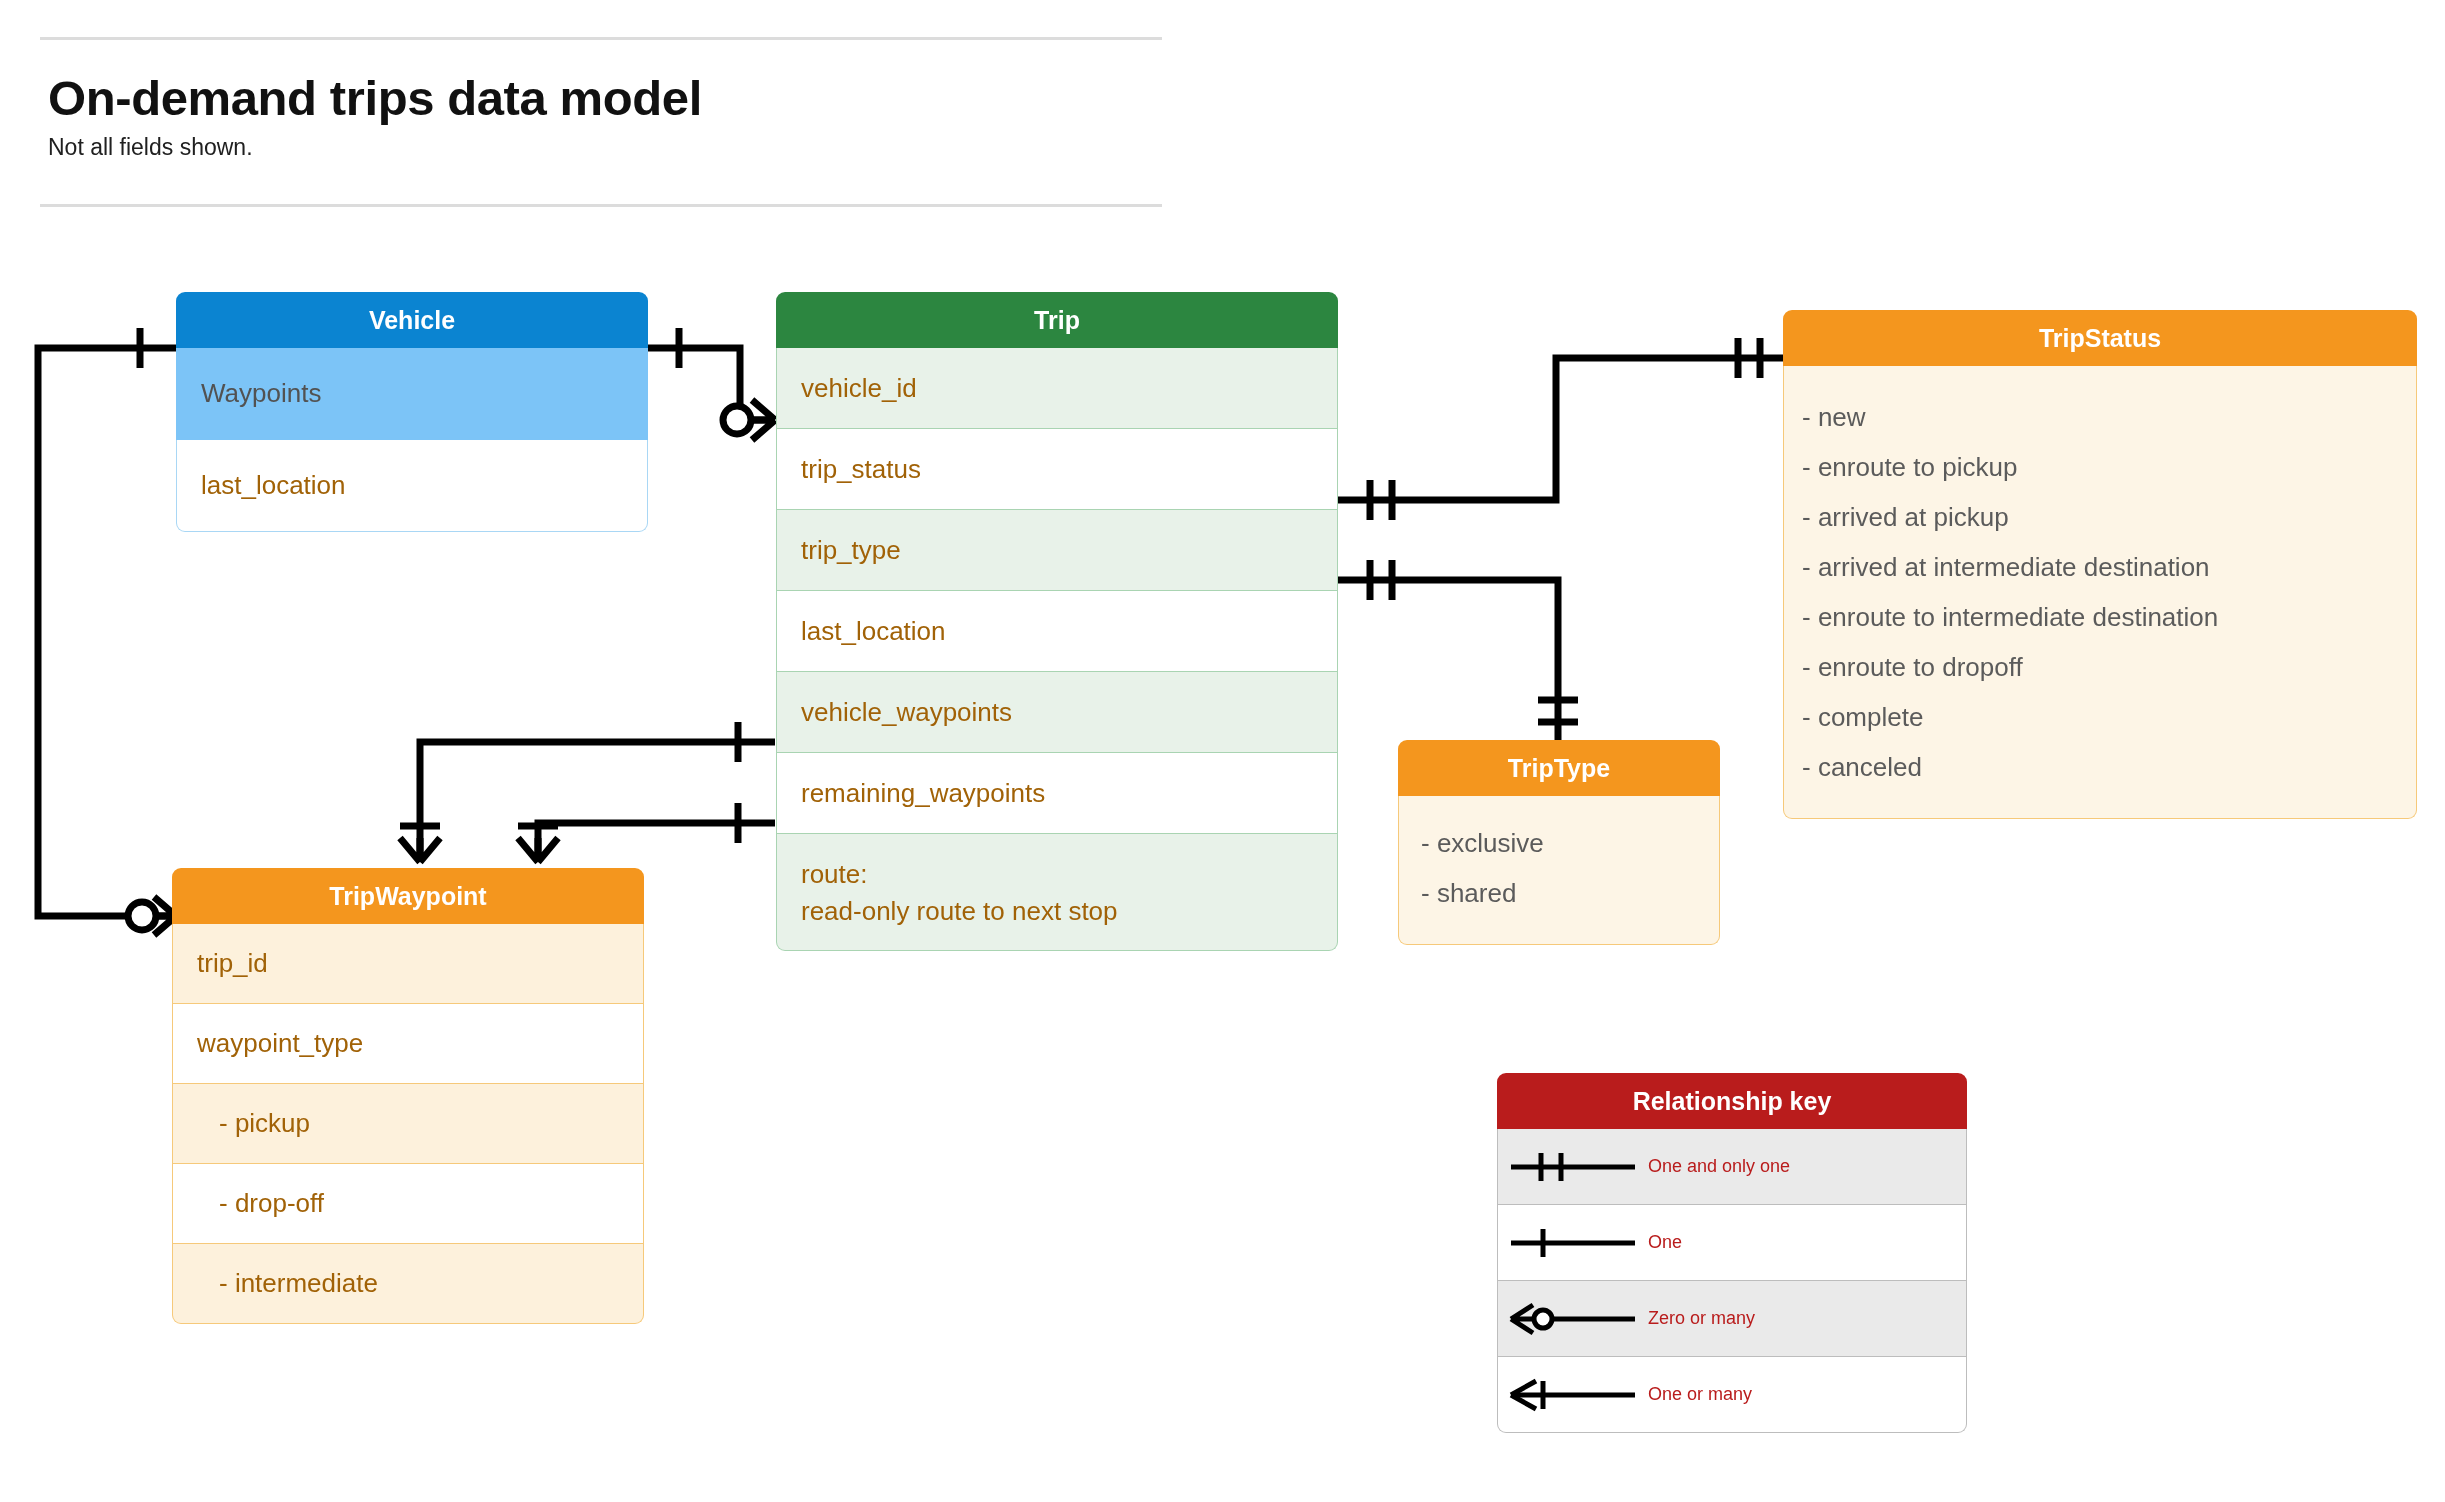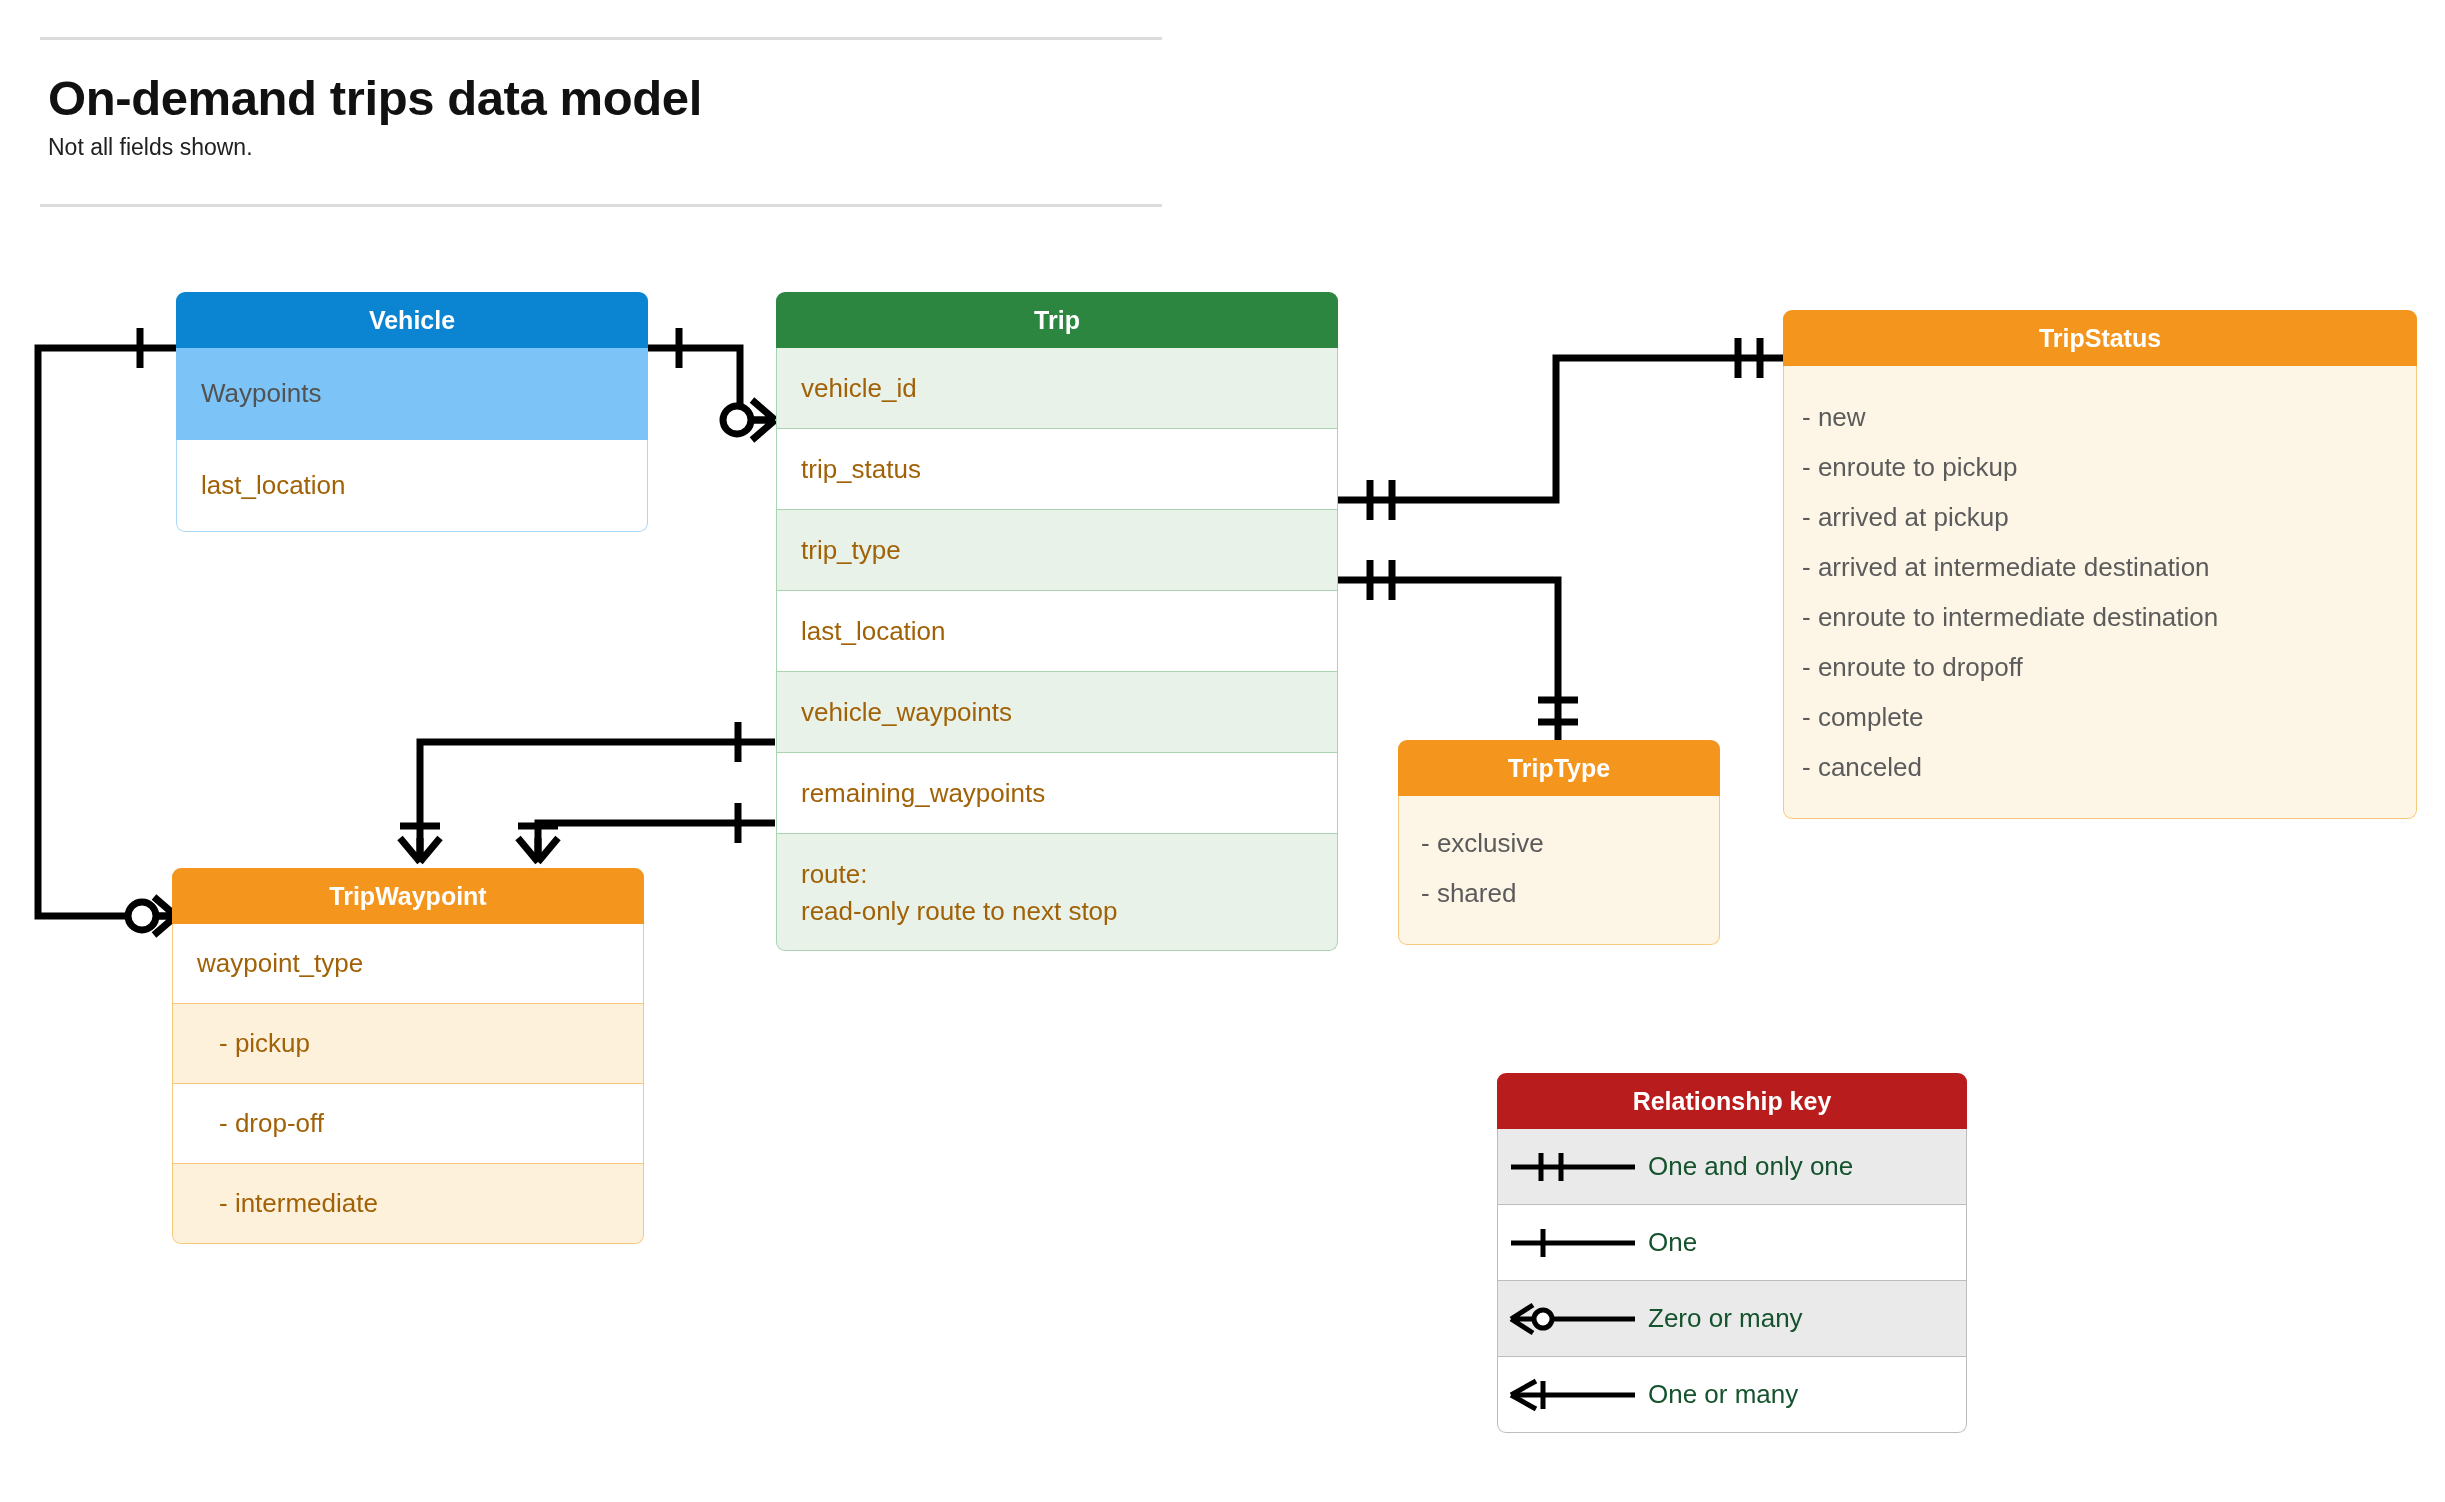--- a/index.html
+++ b/index.html
@@ -79,21 +79,21 @@
   #legend{position:absolute;left:1497px;top:1073px;width:470px;border-radius:10px;}
   #legend .thead{background:#b91c1c;font-size:25px;}
   #legend .lrow{
     box-sizing:border-box;height:76px;display:flex;align-items:center;
     border:1px solid #bdbdbd;border-top:none;
   }
   #legend .lrow.alt{background:#eaeaea;}
   #legend .lrow.plain{background:#ffffff;}
   #legend .lrow:last-child{border-radius:0 0 9px 9px;}
   #legend .sym{width:150px;flex:0 0 150px;display:flex;align-items:center;justify-content:center;}
-  #legend .ltext{font-size:26px;color:#14532d;white-space:nowrap;}
+  #legend .ltext{font-size:18px;color:#b91c1c;white-space:nowrap;}
 
   
   #wires{position:absolute;left:0;top:0;width:2445px;height:1502px;pointer-events:none;}
 </style>
 </head>
 <body>
 
 <div class="rule" id="rule-top"></div>
 <div id="page-title">On-demand trips data model</div>
 <div id="page-subtitle">Not all fields shown.</div>
@@ -171,20 +171,21 @@
 <div class="table" id="tbl-triptype">
   <div class="thead">TripType</div>
   <div class="listbody">
     <div class="litem">- exclusive</div>
     <div class="litem">- shared</div>
   </div>
 </div>
 
 <div class="table" id="tbl-tripwaypoint">
   <div class="thead">TripWaypoint</div>
+  <div class="row alt">trip_id</div>
   <div class="row plain">waypoint_type</div>
   <div class="row alt enum">-  pickup</div>
   <div class="row plain enum">-  drop-off</div>
   <div class="row alt enum">-  intermediate</div>
 </div>
 
 <div class="table" id="legend">
   <div class="thead">Relationship key</div>
 
   <div class="lrow alt">

